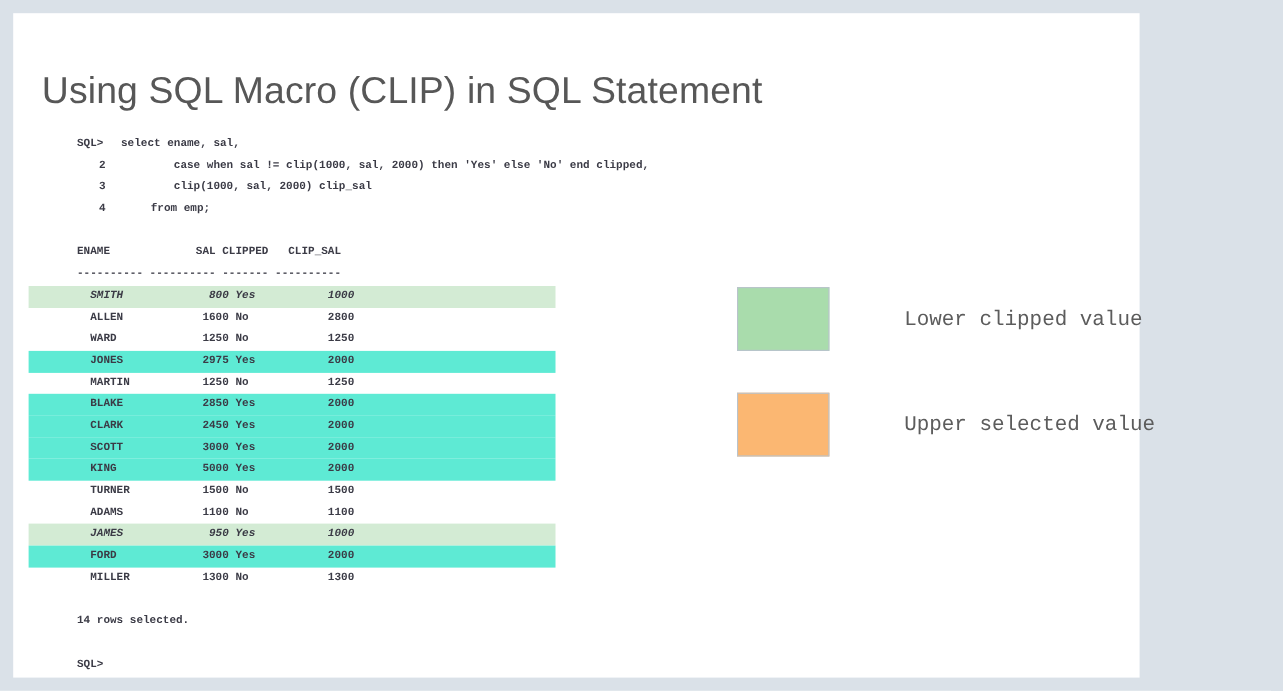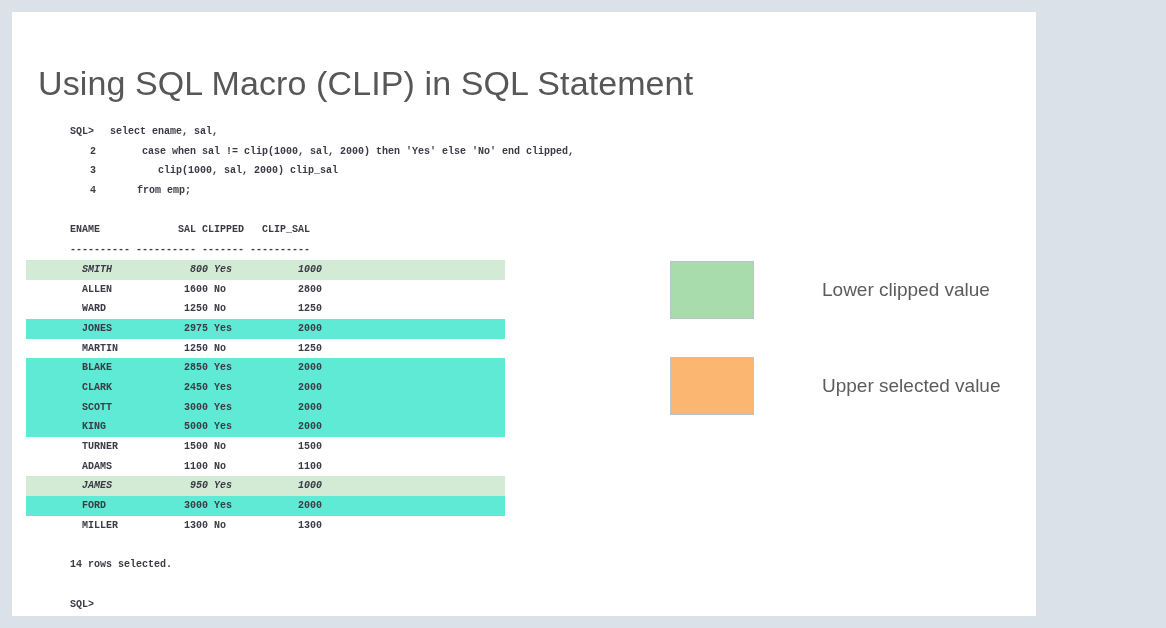--- a/index.html
+++ b/index.html
@@ -92,33 +92,34 @@
     box-sizing: border-box;
     flex: 0 0 auto;
   }
   .sw-green { background: #a9dcac; }
   .sw-orange { background: #fbb772; }
   .legend-label {
     margin-left: 68px;
     font-size: 19px;
     color: #5c5c5c;
     white-space: pre;
+    font-family: Liberation Mono, monospace;
   }
 </style>
 </head>
 <body>
 
 <div class="slide">
 
   <div class="slide-title">Using SQL Macro (CLIP) in SQL Statement</div>
 
   <div class="console">
     <div id="query-block">
         <div class="line"><span style="position: absolute; left: 56px; white-space: pre;">SQL&gt;</span><span style="position: absolute; left: 96px; white-space: pre;">select ename, sal,</span></div>
-        <div class="line"><span style="position: absolute; left: 76px; white-space: pre;">2</span><span style="position: absolute; left: 80px; white-space: pre;">        case when sal != clip(1000, sal, 2000) then 'Yes' else 'No' end clipped,</span></div>
+        <div class="line"><span style="position: absolute; left: 76px; white-space: pre;">2</span><span style="position: absolute; left: 96px; white-space: pre;">        case when sal != clip(1000, sal, 2000) then 'Yes' else 'No' end clipped,</span></div>
         <div class="line"><span style="position: absolute; left: 76px; white-space: pre;">3</span><span style="position: absolute; left: 96px; white-space: pre;">        clip(1000, sal, 2000) clip_sal</span></div>
         <div class="line"><span style="position: absolute; left: 76px; white-space: pre;">4</span><span style="position: absolute; left: 111px; white-space: pre;">  from emp;</span></div>
       </div>
     <div class="spacer"></div>
     <div class="sqlline">ENAME             SAL CLIPPED   CLIP_SAL</div>
     <div class="sqlline">---------- ---------- ------- ----------</div>
     <div id="rows-block">
         <div class="sqlline rowband hl">SMITH             800 Yes           1000</div>
         <div class="sqlline rowband">ALLEN            1600 No            2800</div>
         <div class="sqlline rowband">WARD             1250 No            1250</div>

